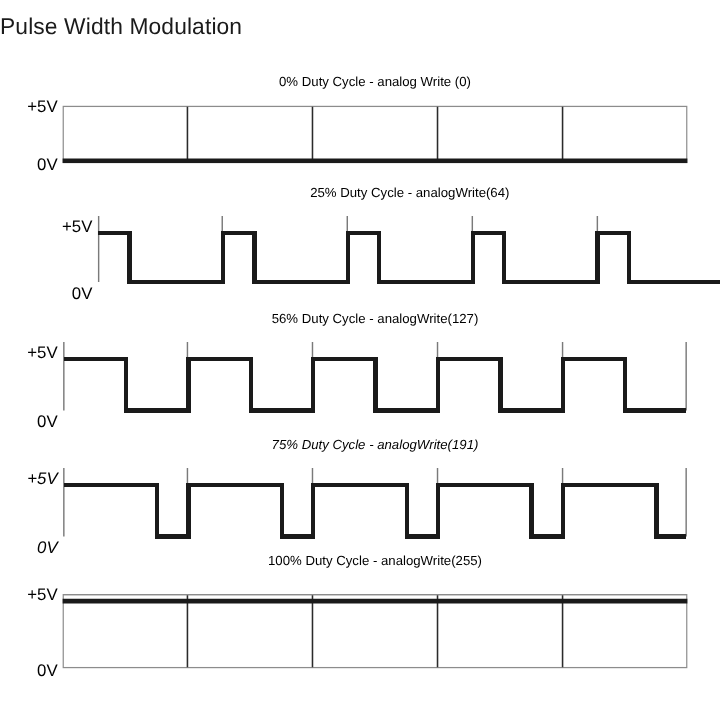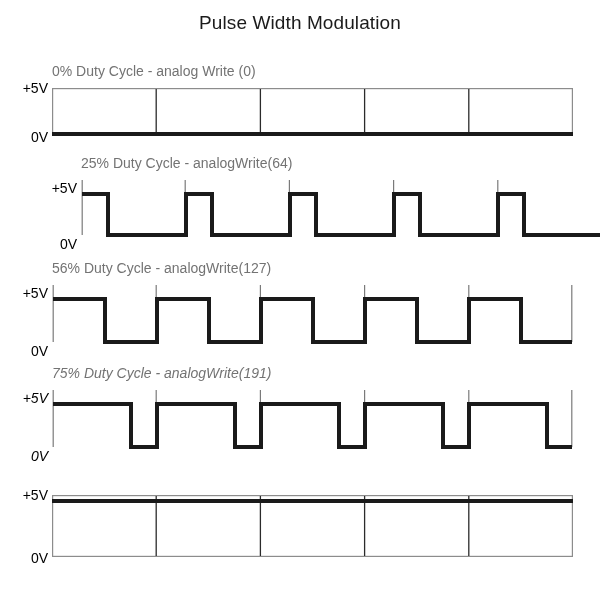--- a/index.html
+++ b/index.html
@@ -10,36 +10,37 @@
     font-family:"Liberation Sans","DejaVu Sans",sans-serif;
     color:#1b1b1b;
     overflow:hidden;
     position:relative;
   }
   #page{position:relative;width:600px;height:594px;}
 
   .chart-title{
     position:absolute;
     left:0;top:12px;width:600px;
-    text-align:center;
+    text-align:left;
     font-size:19px;
     font-weight:400;
     letter-spacing:.1px;
     color:#1b1b1b;
   }
 
   .row{position:absolute;left:0;width:600px;}
 
   .row-subtitle{
     position:absolute;
     left:52px;width:521px;
     top:0;
-    font-size:14px;
+    text-align:center;
+    font-size:11px;
     font-weight:400;
-    color:#737373;
+    color:#000000;
     white-space:nowrap;
   }
 
   .axis-label{
     position:absolute;
     right:0;
     font-size:14px;
     color:#000000;
     text-align:right;
     white-space:nowrap;
@@ -140,20 +141,21 @@
           <line x1="312.6" y1="0" x2="312.6" y2="16"></line>
           <line x1="416.8" y1="0" x2="416.8" y2="16"></line>
           <line x1="519.8" y1="0" x2="519.8" y2="57"></line>
         </g>
         <path d="M1,14 L79,14 L79,57 L105,57 L105,14 L183,14 L183,57 L209,57 L209,14 L287,14 L287,57 L313,57 L313,14 L391,14 L391,57 L417,57 L417,14 L495,14 L495,57 L520,57" fill="none" stroke="#1a1a1a" stroke-width="3.6" stroke-linejoin="miter" shape-rendering="crispEdges"></path>
       </svg>
     </div>
   </div>
 
   <div class="row" style="top:462px;height:100px;">
+    <div class="row-subtitle">100% Duty Cycle - analogWrite(255)</div>
     <div class="axis-wrap" style="top:33px;height:62px;">
       <div class="axis-label axis-hi">+5V</div>
       <div class="axis-label axis-lo">0V</div>
     </div>
     <div class="plot" style="top:33px;height:62px;">
       <svg viewBox="0 0 521 62" preserveAspectRatio="none">
         <rect x="0.6" y="0.6" width="519.8" height="60.8" fill="#ffffff" stroke="#8c8c8c" stroke-width="1.2"></rect>
         <g stroke="#2b2b2b" stroke-width="1.3">
           <line x1="104.2" y1="1" x2="104.2" y2="61"></line>
           <line x1="208.4" y1="1" x2="208.4" y2="61"></line>

